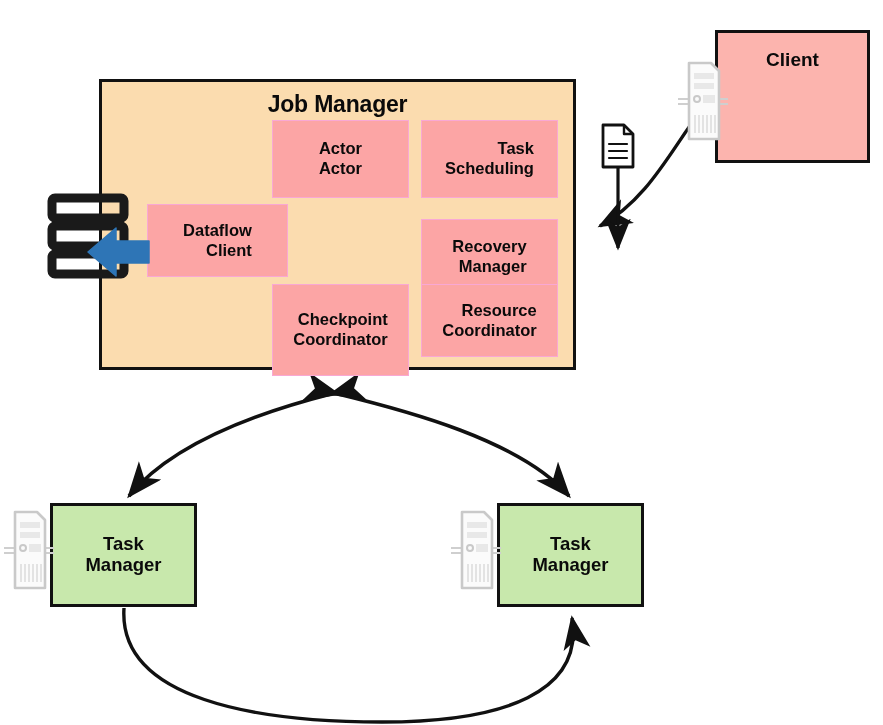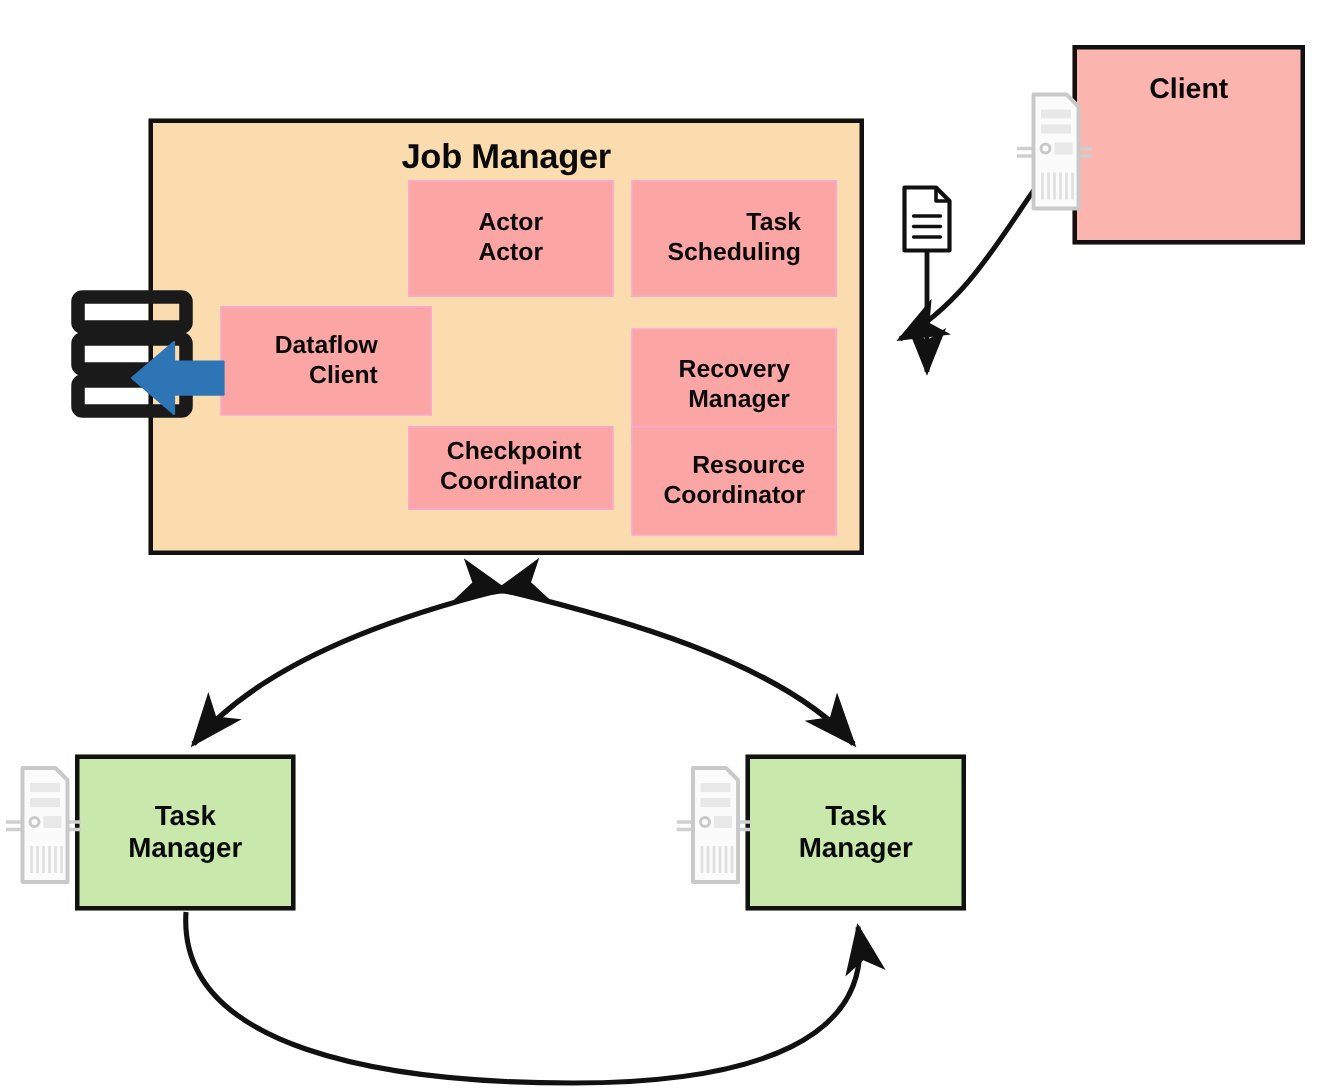--- a/index.html
+++ b/index.html
@@ -75,21 +75,21 @@
     font-size: 16.5px;
     font-weight: bold;
     color: #0a0a0a;
     line-height: 1.2;
     z-index: 4;
   }
   #actor-system       { left: 272px; top: 120px; width: 137px; height: 78px; }
   #task-scheduling    { left: 421px; top: 120px; width: 137px; height: 78px; }
   #recovery-metadata  { left: 421px; top: 203px; width: 137px; height: 76px; margin-top: 16px; }
   #resource-management{ left: 421px; top: 284px; width: 137px; height: 73px; }
-  #checkpoint-coordinator { left: 272px; top: 284px; width: 137px; height: 56px; }
+  #checkpoint-coordinator { left: 272px; top: 284px; width: 137px; height: 92px; }
   #dataflow-graph     { left: 147px; top: 204px; width: 141px; height: 73px; }
 
   
   #client {
     left: 715px;
     top: 30px;
     width: 155px;
     height: 133px;
     background: #FCB4AE;
     align-items: flex-start;

